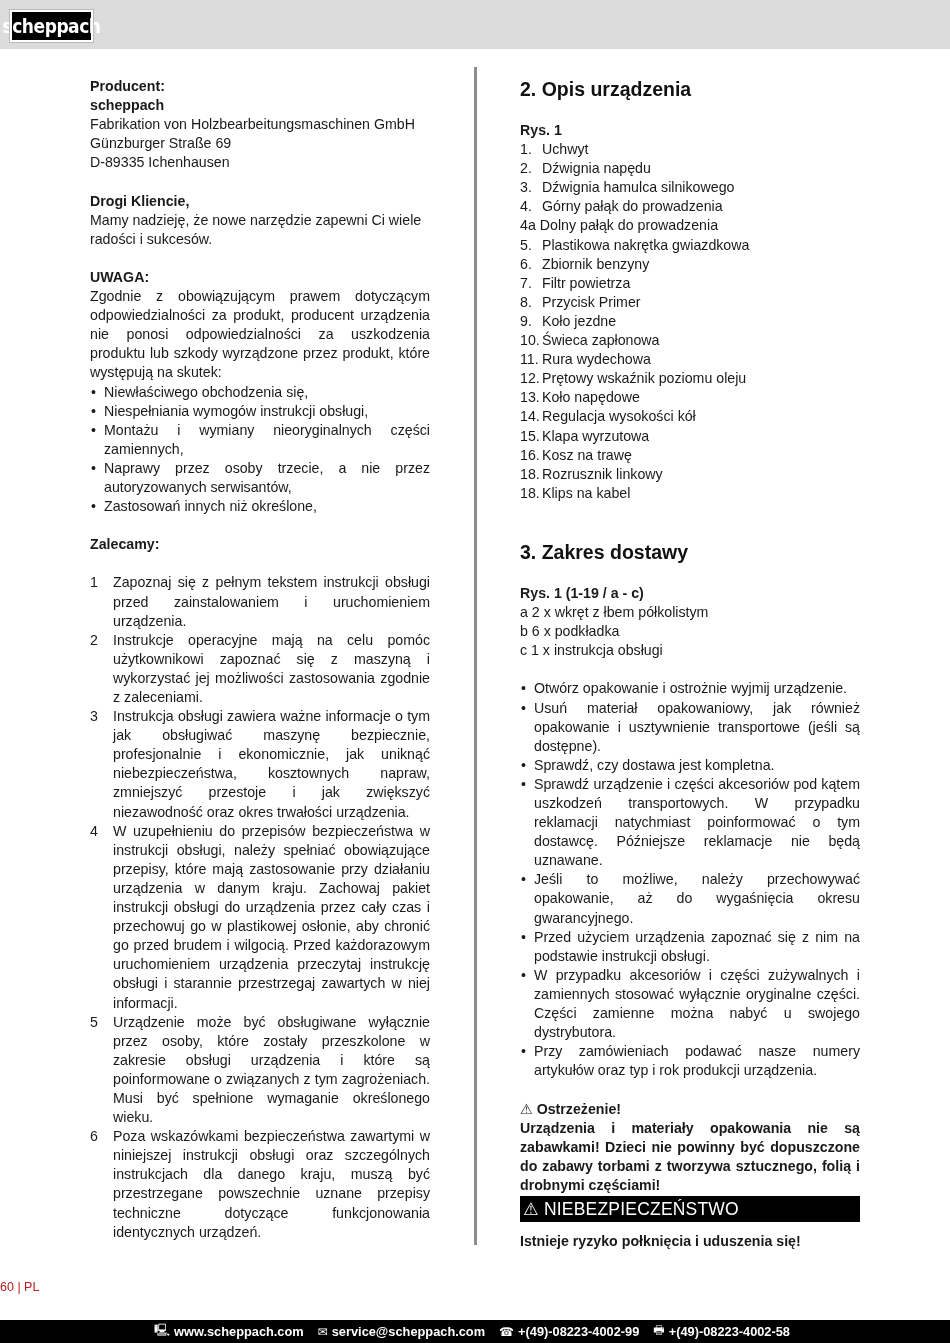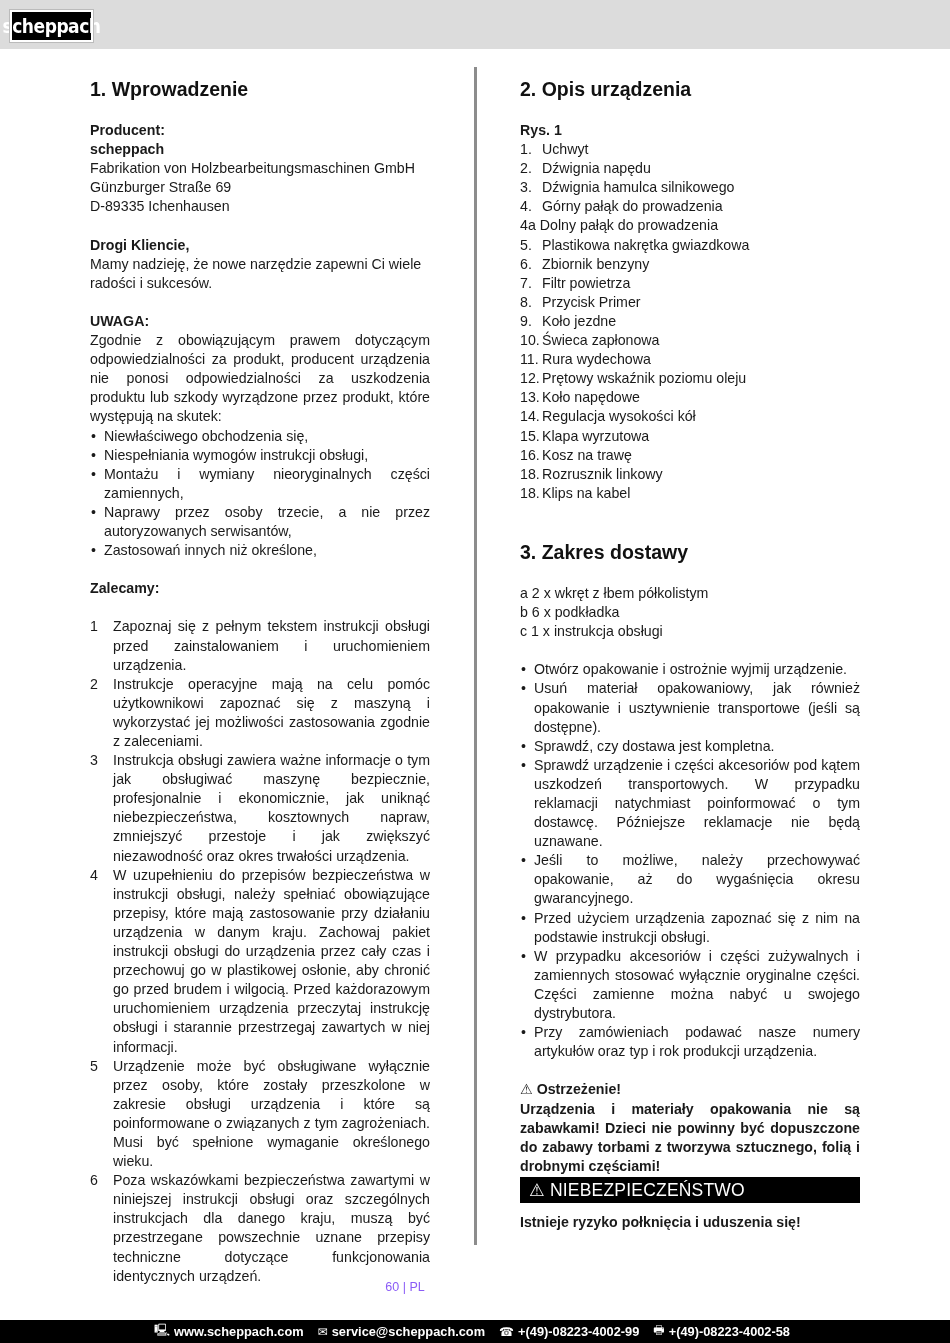--- a/index.html
+++ b/index.html
@@ -29,41 +29,40 @@
   ol.num { list-style: none; }
   ol.num li { display: flex; }
   ol.num li .n { width: 23px; flex: 0 0 23px; }
   ol.num li .t { flex: 1; text-align: justify; }
 
   .parts li { display: flex; }
   .parts li .n { width: 22px; flex: 0 0 22px; }
   .parts li.alt .n { width: auto; flex: 0 0 auto; margin-right: 4px; }
 
   .warn-block { font-weight: bold; text-align: justify; }
-  .danger { background: #000; color: #fff; font-size: 17.5px; line-height: 26px; padding-left: 9px; margin-top: 1px; font-weight: normal; letter-spacing: 0.2px; }
+  .danger { background: #000; color: #fff; font-size: 17.5px; line-height: 26px; padding-left: 3px; margin-top: 1px; font-weight: normal; letter-spacing: 0.2px; }
   .danger-sub { font-weight: bold; margin-top: 10px; }
 
-  .pagenum { position: absolute; left: 0; width: 810px; top: 1280px; text-align: center; font-size: 12.5px; color: #8b5cf6; }
+  .pagenum { position: absolute; left: 0; width: 810px; top: 1280px; font-size: 12.5px; color: #b91c1c; }
 
   .footer { position: absolute; left: 0; top: 1320px; width: 950px; height: 23px; background: #000; color: #fff;
             font-size: 12.8px; font-weight: bold; display: flex; align-items: center; padding-left: 154px; }
   .footer .item { display: flex; align-items: center; margin-right: 14px; }
   .footer .ic { font-weight: normal; margin-right: 4px; font-size: 12px; }
 </style>
 </head>
 <body>
 
 <div class="topbar">
   <div class="logo">scheppach</div>
 </div>
 
 <div class="divider"></div>
 
 <div class="col col-left">
-  <h2>1. Wprowadzenie</h2>
 
   <div class="b">Producent:</div>
   <div class="b">scheppach</div>
   <div>Fabrikation von Holzbearbeitungsmaschinen GmbH</div>
   <div>Günzburger Straße 69</div>
   <div>D-89335 Ichenhausen</div>
   <div class="gap"></div>
 
   <div class="b">Drogi Kliencie,</div>
   <p>Mamy nadzieję, że nowe narzędzie zapewni Ci wiele radości i sukcesów.</p>
@@ -188,20 +187,21 @@
       </li>
     <li>
         <span class="n">18.</span>
         <span>Klips na kabel</span>
       </li>
   </ul>
   <div class="gap"></div>
   <div style="height:18px"></div>
 
   <h2>3. Zakres dostawy</h2>
+  <div class="b">Rys. 1 (1-19 / a - c)</div>
   <div>a 2 x wkręt z łbem półkolistym</div>
   <div>b 6 x podkładka</div>
   <div>c 1 x instrukcja obsługi</div>
   <div class="gap"></div>
   <ul class="bullets">
     <li>Otwórz opakowanie i ostrożnie wyjmij urządzenie.</li>
     <li>Usuń materiał opakowaniowy, jak również opakowanie i usztywnienie transportowe (jeśli są dostępne).</li>
     <li>Sprawdź, czy dostawa jest kompletna.</li>
     <li>Sprawdź urządzenie i części akcesoriów pod kątem uszkodzeń transportowych. W przypadku reklamacji natychmiast poinformować o tym dostawcę. Późniejsze reklamacje nie będą uznawane.</li>
     <li>Jeśli to możliwe, należy przechowywać opakowanie, aż do wygaśnięcia okresu gwarancyjnego.</li>

